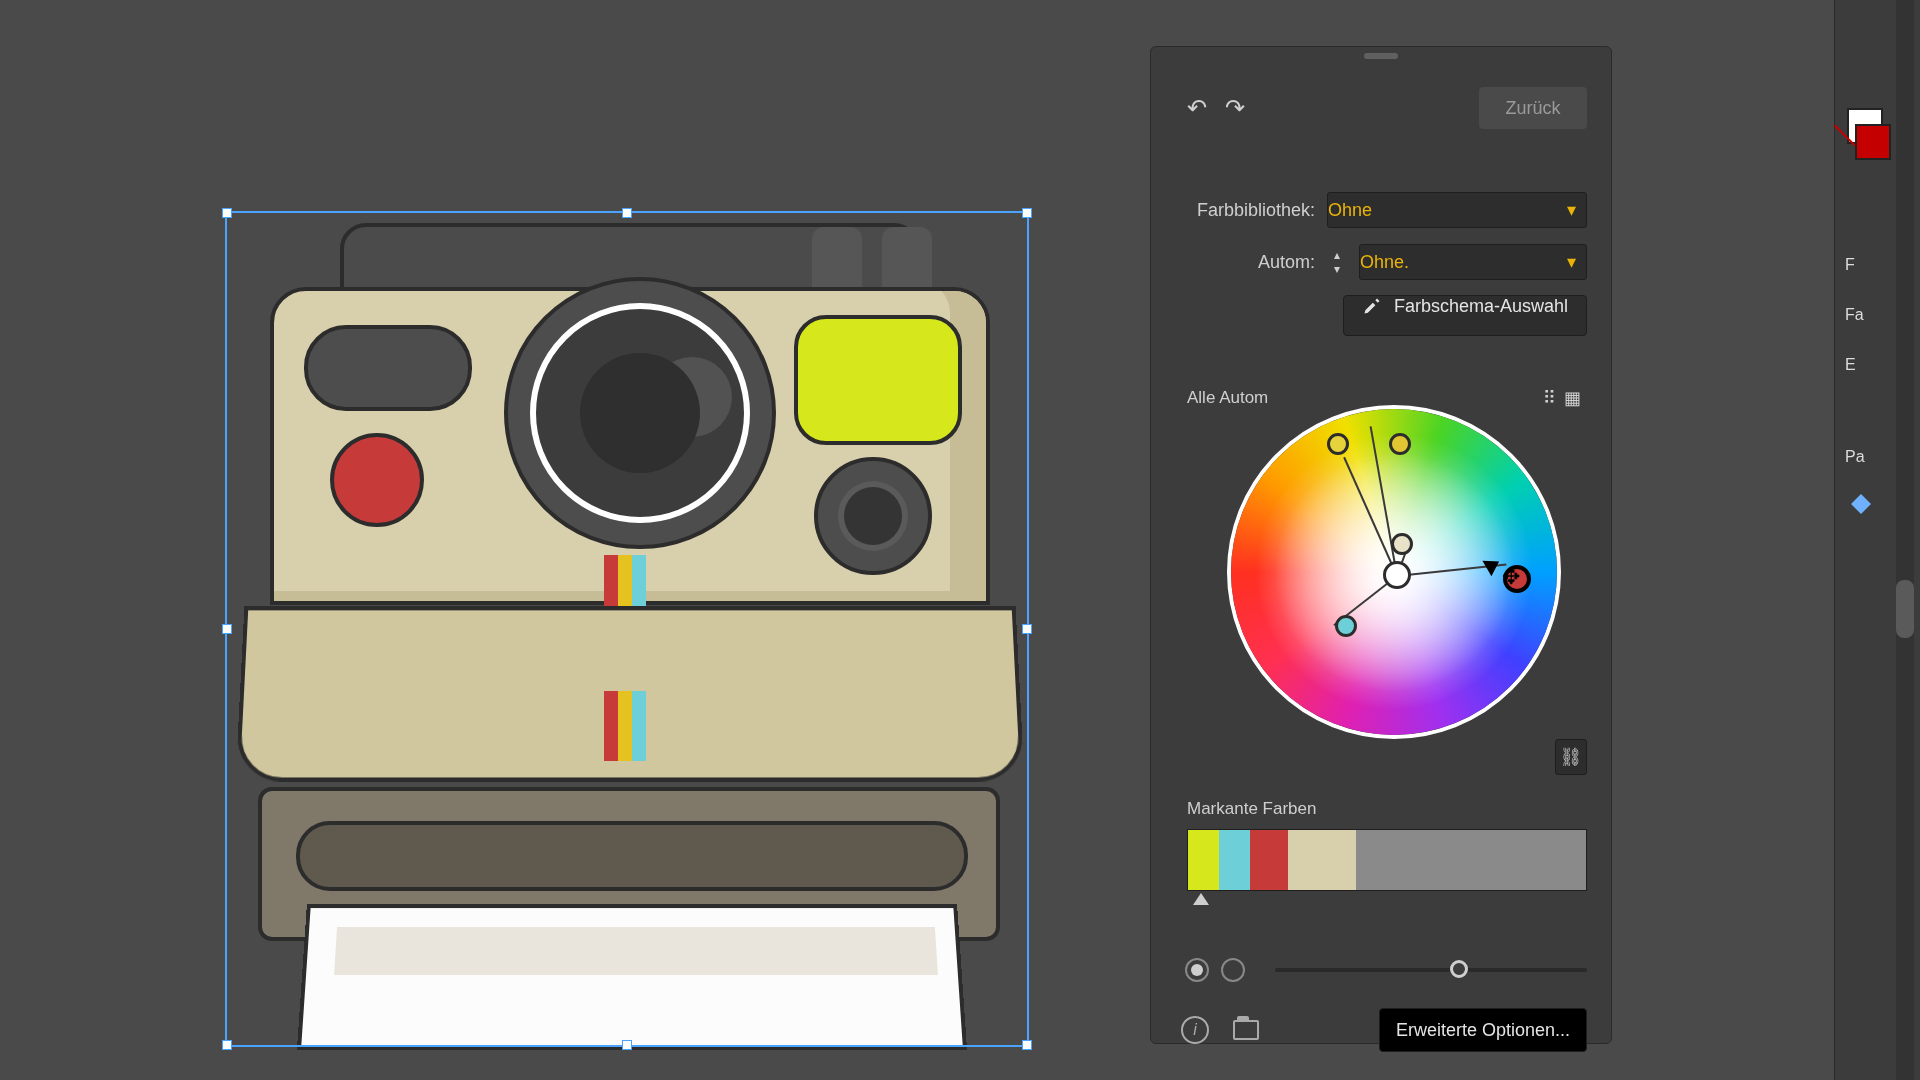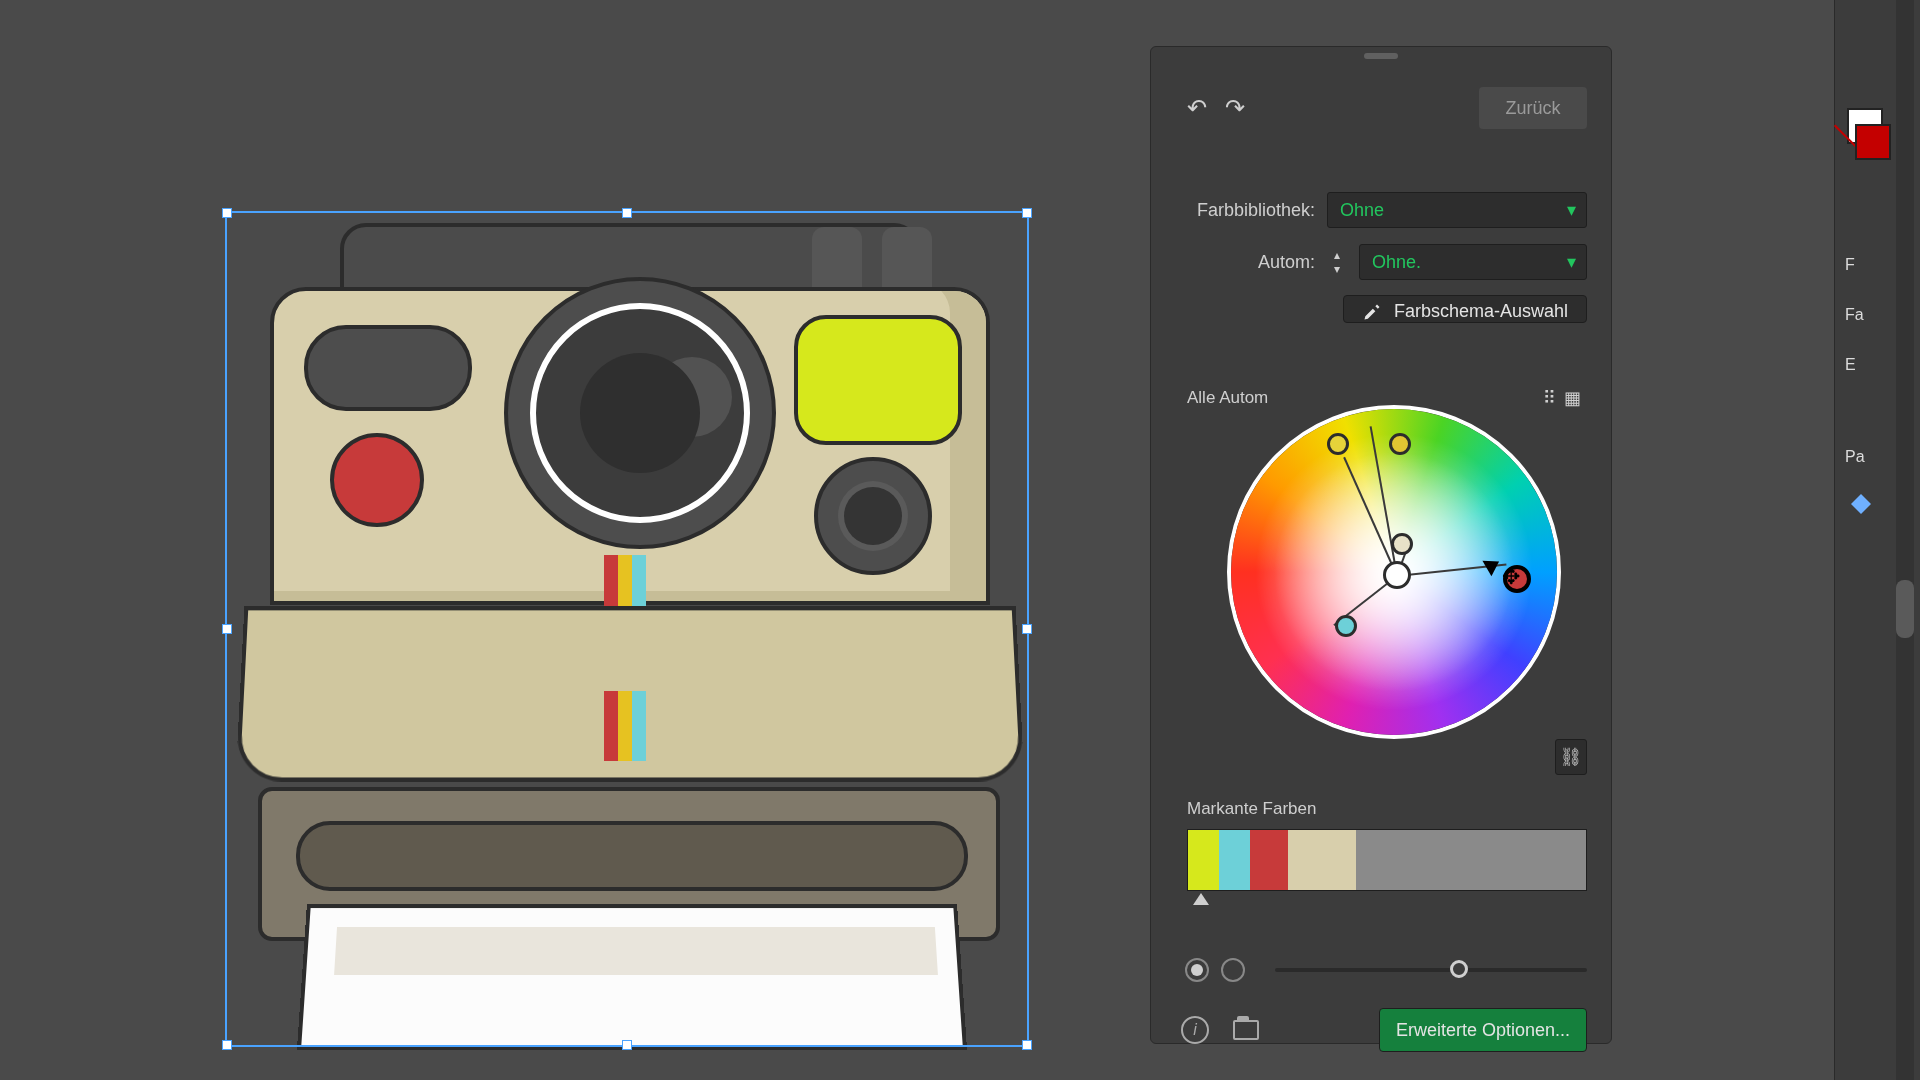--- a/index.html
+++ b/index.html
@@ -55,26 +55,26 @@
 .icon-btn{display:inline-flex;align-items:center;justify-content:center;border-radius:4px;color:#cfcfcf}
 .top-row{position:absolute;left:36px;top:40px;right:24px;height:42px;display:flex;align-items:center;gap:20px}
 .top-actions{width:60px;height:32px;display:flex;gap:18px;font-size:24px}
 .spacer{flex:1}
 .reset-btn{width:108px;height:42px;background:#4a4a4a;border-radius:4px;display:flex;align-items:center;justify-content:center;color:#9a9a9a;font-size:18px}
 
 .form-row{position:absolute;left:24px;right:24px;height:38px;display:flex;align-items:center;gap:12px}
 .form-row.lib{top:144px}
 .form-row.cols{top:196px}
 .form-label{flex:0 0 140px;text-align:right;color:#cfcfcf}
-.dropdown{flex:1;height:36px;background:#2d2d2d;border:1px solid #1e1e1e;border-radius:3px;display:flex;align-items:center;padding:0 12px;position:relative;color:#22c55e}
+.dropdown{flex:1;height:36px;background:#2d2d2d;border:1px solid #1e1e1e;border-radius:3px;display:flex;align-items:center;padding:0 0;position:relative;color:#eab308}
 .dropdown .chev{position:absolute;right:10px;top:50%;transform:translateY(-50%)}
 .stepper{width:20px;height:36px;display:flex;flex-direction:column;justify-content:center;color:#cfcfcf;font-size:12px;text-align:center}
 
 .picker-btn-row{position:absolute;left:24px;right:24px;top:248px;display:flex;justify-content:flex-end}
-.picker-btn{height:28px;padding:0 18px;background:#2d2d2d;border:1px solid #1e1e1e;border-radius:4px;display:flex;align-items:flex-end;gap:12px;color:#e4e4e4}
+.picker-btn{height:41px;padding:0 18px;background:#2d2d2d;border:1px solid #1e1e1e;border-radius:4px;display:flex;align-items:flex-start;gap:12px;color:#e4e4e4}
 .eyedrop{width:20px;height:20px;display:inline-block}
 
 .wheel-head{position:absolute;left:36px;top:340px;right:30px;display:flex;align-items:center;justify-content:space-between;font-size:17px;color:#cfcfcf}
 .wheel-icons{display:flex;gap:8px;color:#cfcfcf;font-size:18px}
 
 .wheel-wrap{position:absolute;left:80px;top:346px;width:336px;height:360px}
 .hue-wheel{position:absolute;left:0;top:16px;width:326px;height:326px;border-radius:50%;
  background:conic-gradient(from -90deg,#ff3020,#ff9a00,#f0e000,#4bd424,#00d0b0,#00a0ff,#4040ff,#a030f0,#e020b0,#ff3050,#ff3020)}
 .hue-wheel::after{content:"";position:absolute;inset:0;border-radius:50%;background:radial-gradient(circle at 50% 50%,#ffffff 0%,rgba(255,255,255,0) 60%);mix-blend-mode:screen}
 .hue-wheel-sat{position:absolute;inset:0;border-radius:50%;background:radial-gradient(circle at 50% 50%,rgba(255,255,255,.95)0%,rgba(255,255,255,0)52%)}
@@ -93,21 +93,21 @@
 .mode-row{position:absolute;left:34px;right:24px;top:906px;height:34px;display:flex;align-items:center;gap:12px}
 .radio{width:24px;height:24px;border-radius:50%;border:2px solid #888;display:flex;align-items:center;justify-content:center}
 .radio.sel::after{content:"";width:12px;height:12px;border-radius:50%;background:#cfcfcf}
 .slider{flex:1;height:4px;background:#2a2a2a;position:relative;margin-left:18px;border-radius:2px}
 .slider-knob{position:absolute;top:-8px;width:18px;height:18px;border-radius:50%;border:3px solid #cfcfcf;background:#3c3c3c}
 
 .bottom-row{position:absolute;left:30px;right:24px;top:960px;height:46px;display:flex;align-items:center;gap:24px}
 .info-ico{width:28px;height:28px;border:2px solid #aaa;border-radius:50%;display:flex;align-items:center;justify-content:center;font-style:italic;font-size:16px;color:#aaa}
 .folder-ico{width:26px;height:20px;border:2px solid #aaa;border-radius:2px;position:relative}
 .folder-ico::before{content:"";position:absolute;left:2px;top:-6px;width:12px;height:6px;background:#aaa;border-radius:2px 2px 0 0}
-.adv-btn{height:44px;padding:0 16px;background:#15803d;border:1px solid #1e1e1e;border-radius:4px;display:flex;align-items:center;color:#e4e4e4;margin-left:auto}
+.adv-btn{height:44px;padding:0 16px;background:#000000;border:1px solid #1e1e1e;border-radius:4px;display:flex;align-items:center;color:#e4e4e4;margin-left:auto}
 
 
 .dock{position:absolute;right:0;top:0;width:86px;height:100%;background:#3c3c3c;border-left:1px solid #2a2a2a}
 .dock-scroll{position:absolute;right:6px;top:0;width:18px;height:100%;background:#333}
 .dock-thumb{position:absolute;right:6px;top:580px;width:18px;height:58px;background:#5a5a5a;border-radius:8px}
 .dock-fill{position:absolute;left:12px;top:108px;width:36px;height:36px;background:#fff;border:2px solid #222}
 .dock-fill::after{content:"";position:absolute;left:-6px;top:-6px;right:-6px;bottom:-6px;border:2px solid #c40000;transform:rotate(-45deg);border-top:none;border-right:none;border-bottom:none}
 .dock-stroke{position:absolute;left:20px;top:124px;width:36px;height:36px;background:#c40000;border:2px solid #222}
 .dock-label{position:absolute;left:10px;color:#dcdcdc;font-size:16px}
 .dock-ico{position:absolute;left:12px;width:28px;height:28px;display:flex;align-items:center;justify-content:center;color:#cfcfcf}

